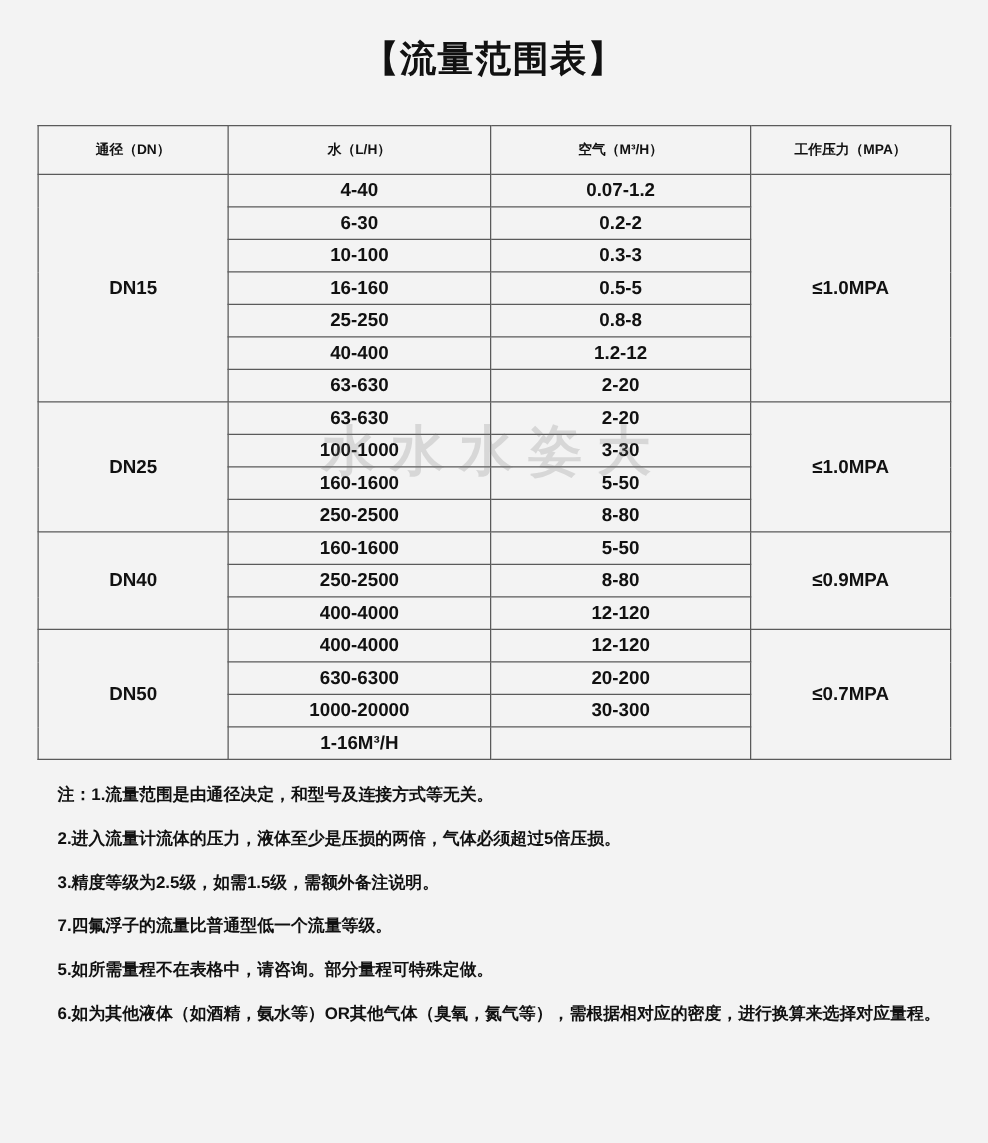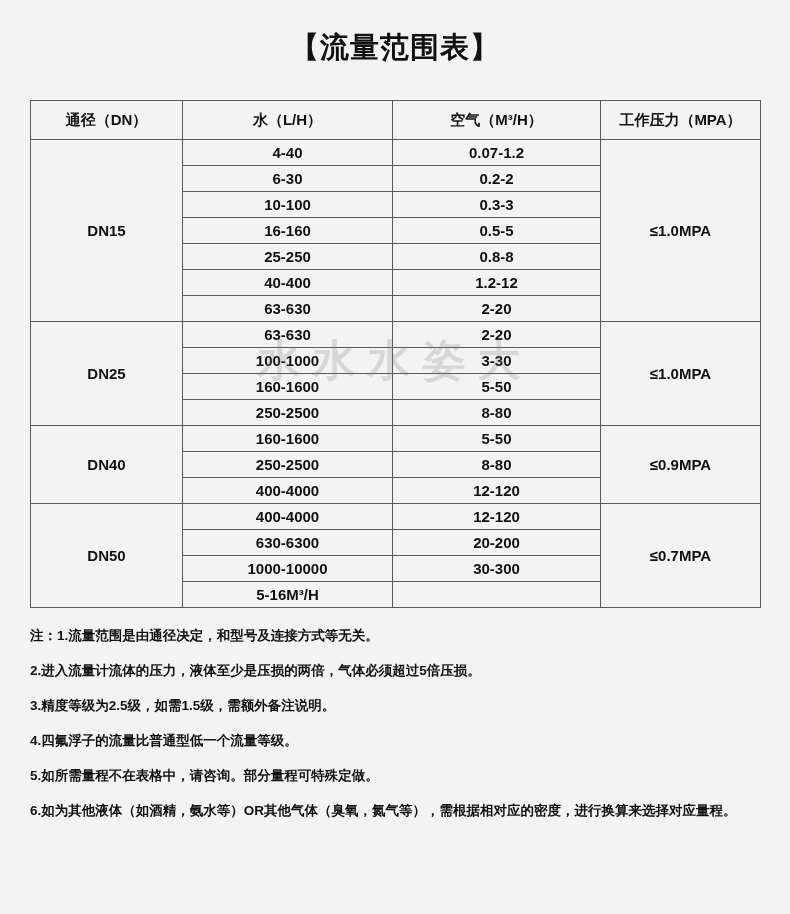--- a/index.html
+++ b/index.html
@@ -46,21 +46,21 @@
     font-weight: bold;
     text-align: center;
     color: #111;
     padding: 0;
     height: 25px;
     line-height: 25px;
   }
   table.flow thead th {
     height: 38px;
     line-height: 38px;
-    font-size: 15px;
+    font-size: 11px;
   }
   col.c1 { width: 152px; }
   col.c2 { width: 210px; }
   col.c3 { width: 208px; }
   col.c4 { width: 160px; }
 
   .dn-cell {
     font-size: 15px;
     font-weight: bold;
   }
@@ -75,21 +75,21 @@
     transform: translateX(-50%);
     pointer-events: none;
     font-size: 43px;
     color: rgba(120,120,120,0.22);
     font-weight: bold;
     letter-spacing: 12px;
     white-space: nowrap;
     font-family: "Liberation Serif", "DejaVu Serif", serif;
   }
   .notes {
-    margin: 18px 30px 0 30px;
+    margin: 18px 30px 0 46px;
     font-size: 13.5px;
     font-weight: bold;
     color: #111;
     line-height: 1.55;
   }
   .notes p {
     margin: 0 0 14px 0;
   }
 </style>
 </head>
@@ -187,33 +187,33 @@
           <td class="dn-cell" rowspan="4">DN50</td>
           <td>400-4000</td>
           <td>12-120</td>
           <td class="press-cell" rowspan="4">≤0.7MPA</td>
         </tr>
         <tr>
           <td>630-6300</td>
           <td>20-200</td>
         </tr>
         <tr>
-          <td>1000-10000</td>
+          <td>1000-20000</td>
           <td>30-300</td>
         </tr>
         <tr>
-          <td>5-16M³/H</td>
+          <td>1-16M³/H</td>
           <td></td>
         </tr>
       </tbody>
     </table>
   </div>
 
   <div class="notes">
     <p>注：1.流量范围是由通径决定，和型号及连接方式等无关。</p>
     <p>2.进入流量计流体的压力，液体至少是压损的两倍，气体必须超过5倍压损。</p>
     <p>3.精度等级为2.5级，如需1.5级，需额外备注说明。</p>
-    <p>4.四氟浮子的流量比普通型低一个流量等级。</p>
+    <p>7.四氟浮子的流量比普通型低一个流量等级。</p>
     <p>5.如所需量程不在表格中，请咨询。部分量程可特殊定做。</p>
     <p>6.如为其他液体（如酒精，氨水等）OR其他气体（臭氧，氮气等），需根据相对应的密度，进行换算来选择对应量程。</p>
   </div>
 
 </div>
 
 </body></html>

